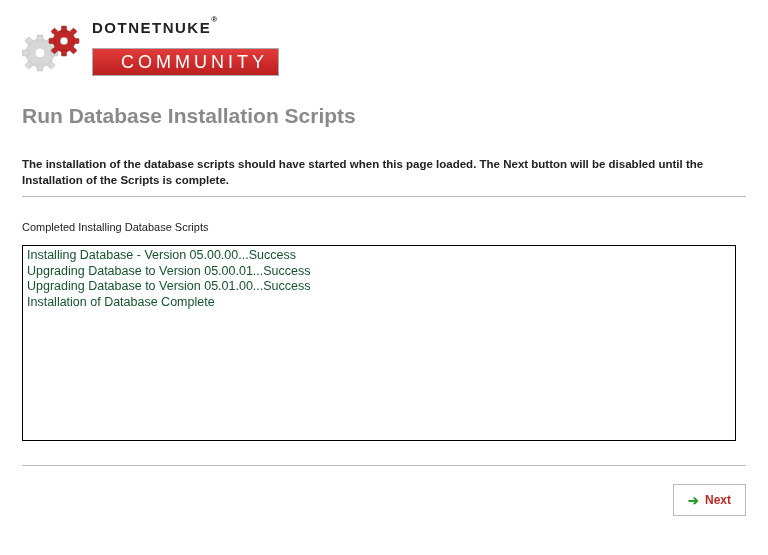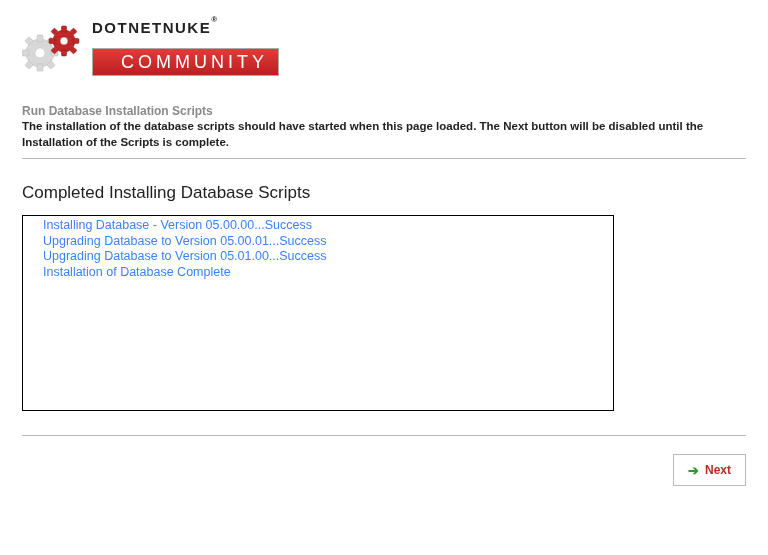--- a/index.html
+++ b/index.html
@@ -51,50 +51,50 @@
       font-family: Verdana, sans-serif;
       font-size: 18px;
       font-weight: normal;
       letter-spacing: 4px;
       padding: 4px 10px 4px 28px;
       border: 1px solid #aaa;
       line-height: 1;
       margin-top: 2px;
     }
     .page-title {
-      font-size: 12px;
+      font-size: 21px;
       font-weight: bold;
       color: #8a8a8a;
-      margin-bottom: 0;
+      margin-bottom: 28px;
     }
     .intro {
       font-size: 11.5px;
       color: #222;
       line-height: 1.4;
       margin-bottom: 8px;
       font-weight: bold;
     }
     .hr {
       border: none;
       border-top: 1px solid #bbb;
       margin-bottom: 24px;
     }
     .status-label {
-      font-size: 17px;
+      font-size: 11px;
       color: #222;
       margin-bottom: 12px;
     }
     .output-box {
       border: 1px solid #000;
-      width: 592px;
+      width: 714px;
       height: 196px;
-      padding: 2px 20px;
+      padding: 2px 4px;
       font-family: Verdana, Arial, sans-serif;
       font-size: 12.5px;
-      color: #3b82f6;
+      color: #14532d;
       line-height: 1.25;
       overflow: auto;
       white-space: pre-line;
     }
     .hr2 {
       border: none;
       border-top: 1px solid #bbb;
       margin-top: 24px;
     }
     .button-row {

